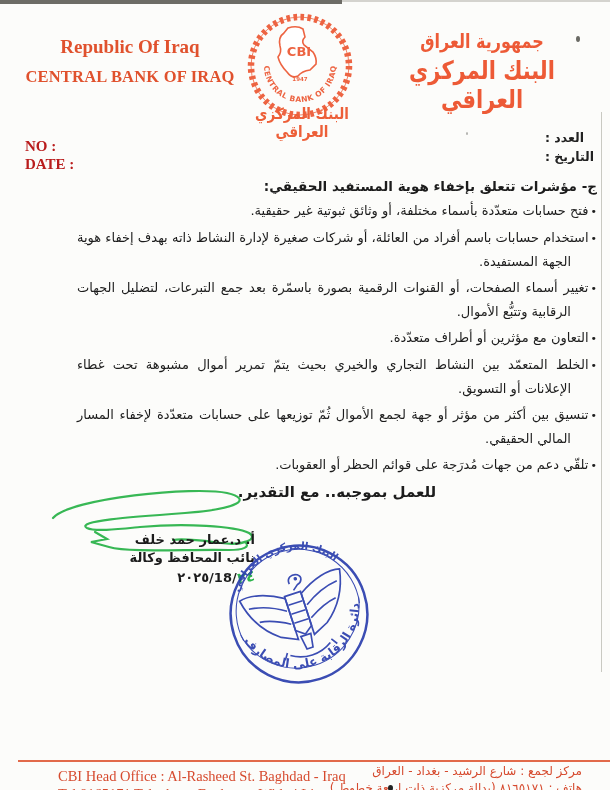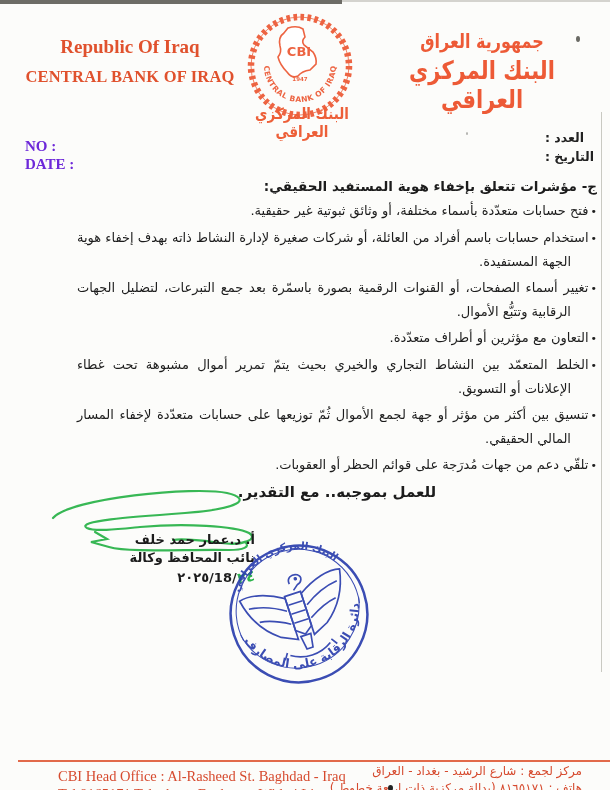--- a/index.html
+++ b/index.html
@@ -23,21 +23,21 @@
   .seal-caption{position:absolute;left:232px;top:106px;width:140px;text-align:center;
                 color:#ed5f38;font-weight:bold;font-size:13.5px;transform:scaleY(1.15);}
 
   .hdr-right{position:absolute;right:13px;top:20px;width:230px;text-align:center;
              color:#ed5a36;font-weight:bold;direction:rtl;margin-top:12px;}
   .hdr-right .l1{font-size:16px;transform:scaleY(1.2);}
   .hdr-right .l2{font-size:21px;margin-top:10px;transform:scaleY(1.2);}
 
   
   .ref-en{position:absolute;left:25px;top:137px;font-family:"Liberation Serif",serif;
-          font-weight:bold;font-size:15px;line-height:18px;color:#6d28d9;}
+          font-weight:bold;font-size:15px;line-height:18px;color:#b91c1c;}
   .ref-ar{position:absolute;right:16px;top:128px;direction:rtl;text-align:left;
           font-weight:bold;font-size:12.5px;line-height:19px;color:#222;}
 
   
   .body-text{position:absolute;left:62px;right:13px;top:175px;direction:rtl;font-size:13px;line-height:23px;margin-left:15px;}
   .heading{font-weight:bold;font-size:13.5px;text-align:right;margin-bottom:1px;}
   .bullet{text-align:justify;text-align-last:right;padding-right:26px;text-indent:-26px;margin-bottom:3px;}
   .bullet .bm{font-size:11px;padding-left:2px;}
   .closing{font-weight:bold;text-align:center;margin-top:4px;font-size:15px;}
 

